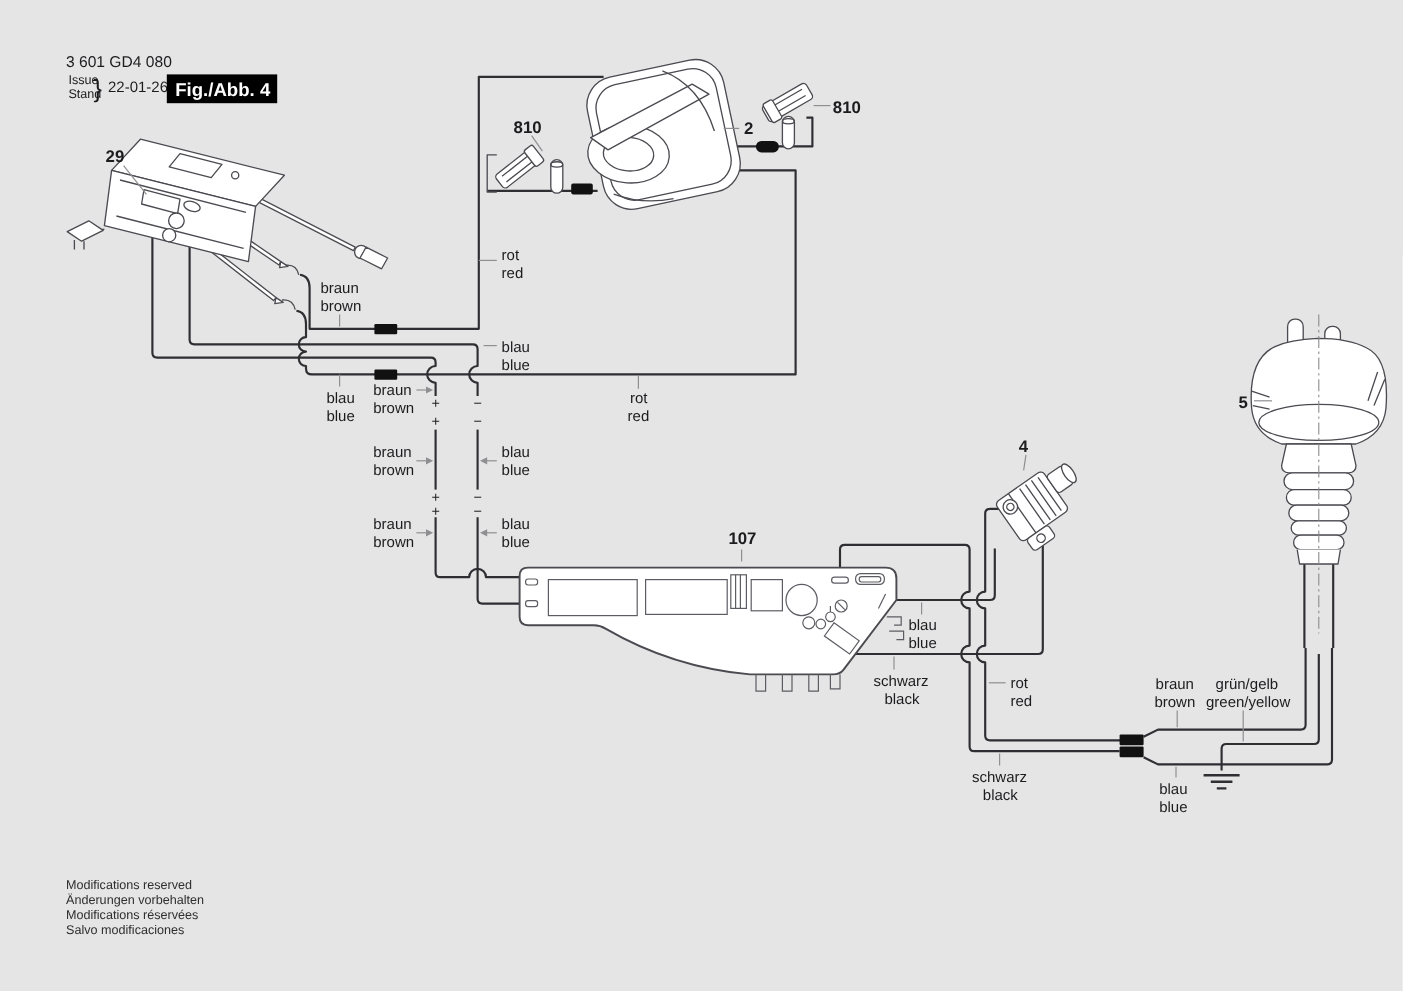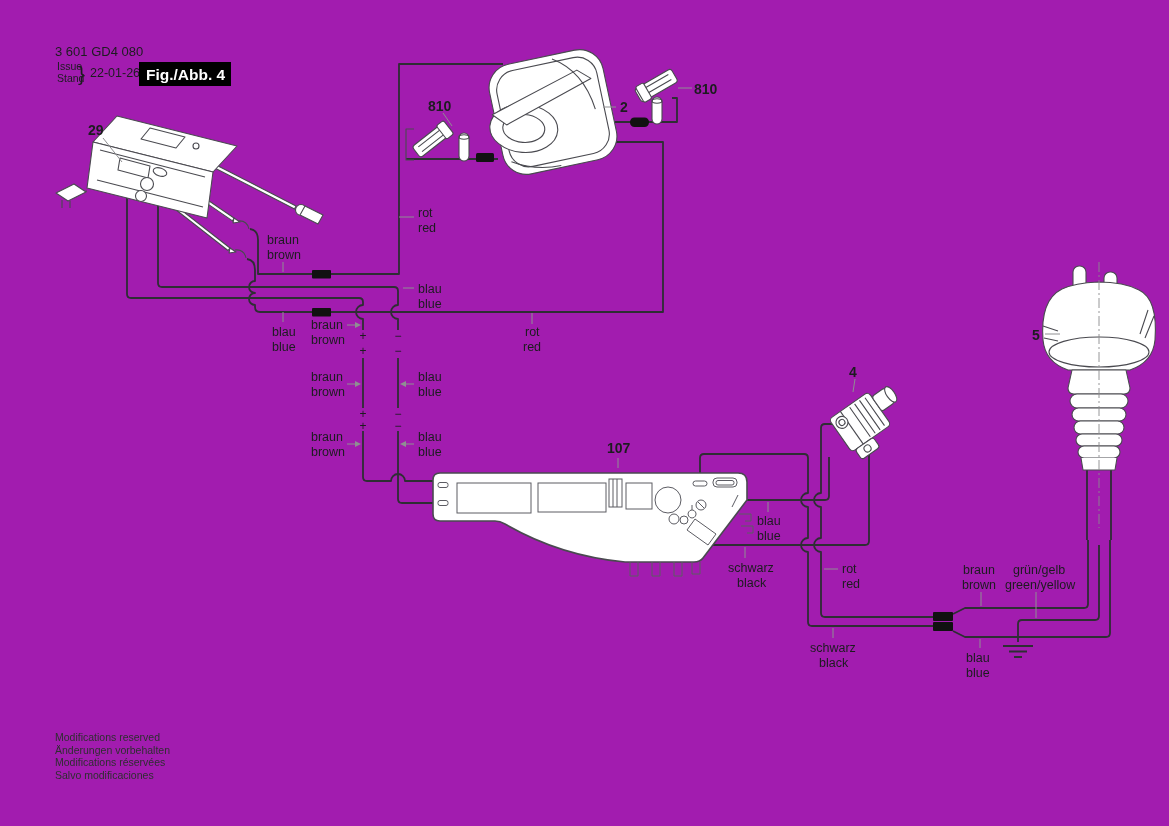--- a/index.html
+++ b/index.html
@@ -1,16 +1,16 @@
 <!DOCTYPE html>
 <html><head>
 <meta charset="utf-8">
 <style>
   html,body{margin:0;padding:0;background:#fff;}
-  .page{position:relative;width:1169px;height:826px;background:#a21caf;overflow:hidden;
+  .page{position:relative;width:1169px;height:826px;background:#e5e5e5;overflow:hidden;
         font-family:"Liberation Sans", sans-serif;}
   svg{position:absolute;left:0;top:0;}
   svg text{font-family:"Liberation Sans", sans-serif;fill:#1c1c1f;}
   .part-no{font-size:14px;font-weight:bold;}
   .wire-lbl{font-size:12.5px;}
   .pol{font-size:12px;}
   .hdr-code{font-size:13px;}
   .hdr-small{font-size:10.5px;}
   .hdr-date{font-size:12.5px;}
   .fig-txt{font-size:15.5px;font-weight:bold;fill:#fff;}

